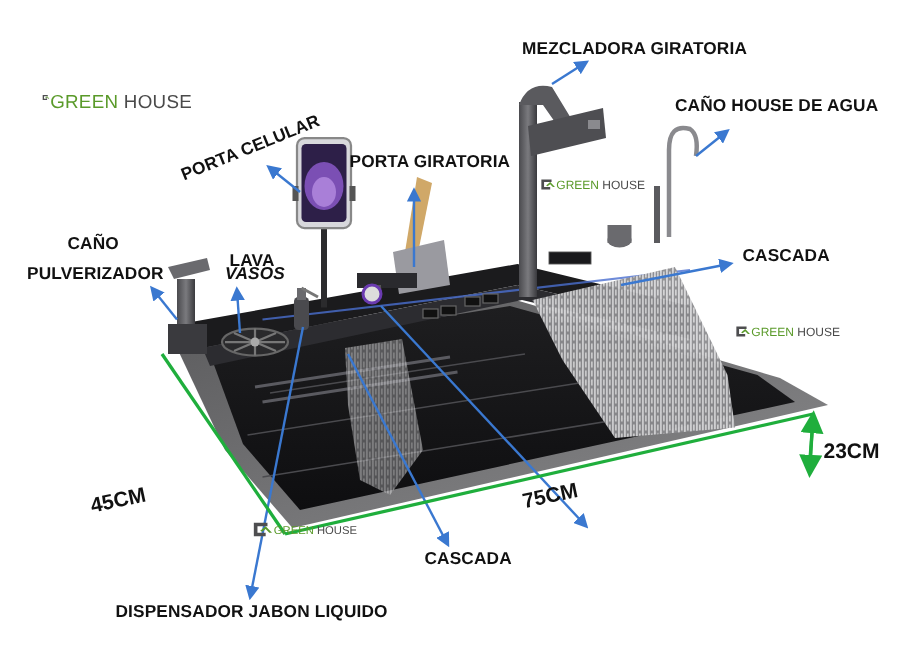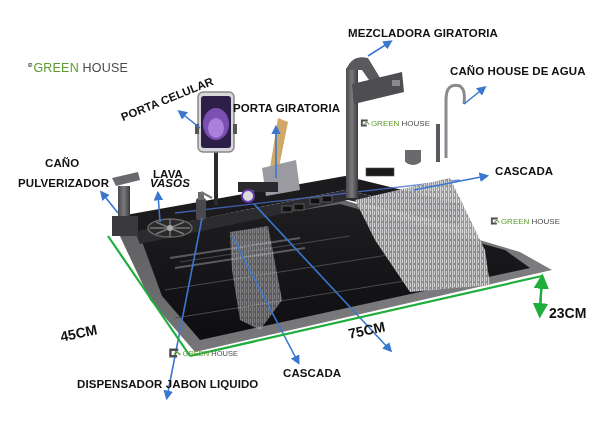--- a/index.html
+++ b/index.html
@@ -196,19 +196,19 @@
   <div class="label" style="left:124px; top:112px; transform:rotate(-22deg); transform-origin:left bottom;">PORTA CELULAR</div>
   <div class="label" style="left:233px; top:103px;">PORTA GIRATORIA</div>
   <div class="label" style="left:348px; top:28px;">MEZCLADORA GIRATORIA</div>
   <div class="label" style="left:450px; top:66px;">CAÑO HOUSE DE AGUA</div>
   <div class="label" style="left:45px; top:158px;">CAÑO</div>
   <div class="label" style="left:18px; top:178px;">PULVERIZADOR</div>
   <div class="label" style="left:153px; top:169px;">LAVA</div>
   <div class="label" style="left:150px; top:178px;font-style:italic;">VASOS</div>
   <div class="label" style="left:495px; top:166px;">CASCADA</div>
   <div class="label" style="left:283px; top:368px;">CASCADA</div>
-  <div class="label" style="left:77px; top:379px;text-align:center;">DISPENSADOR JABON LIQUIDO</div>
+  <div class="label" style="left:77px; top:403px;text-align:center;">DISPENSADOR JABON LIQUIDO</div>
 
   <div class="dim" style="left:60px; top:326px; transform:rotate(-12deg);">45CM</div>
   <div class="dim" style="left:348px; top:323px; transform:rotate(-12deg);">75CM</div>
-  <div class="dim" style="left:549px; top:306px;">23CM</div>
+  <div class="dim" style="left:549px; top:293px;">23CM</div>
 
 </div>
 
 </body></html>

